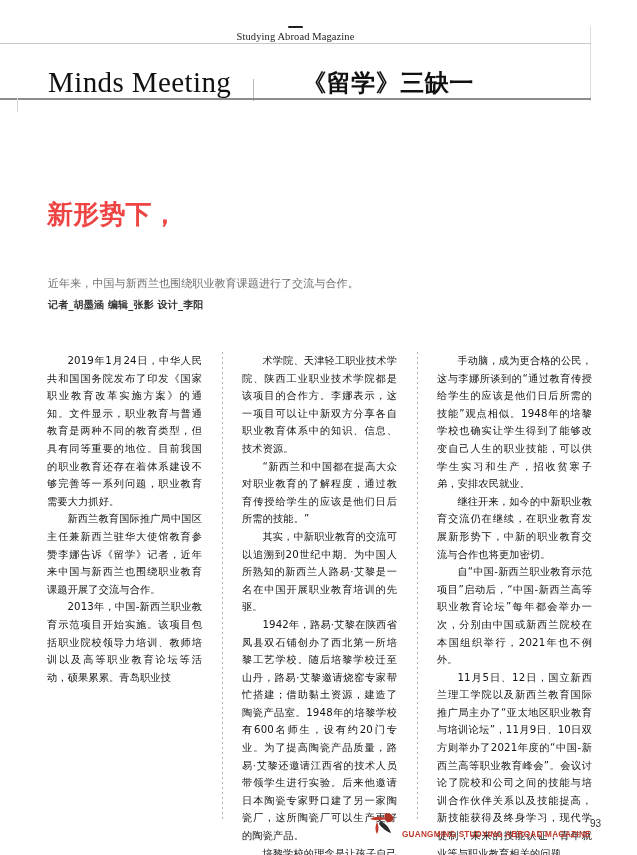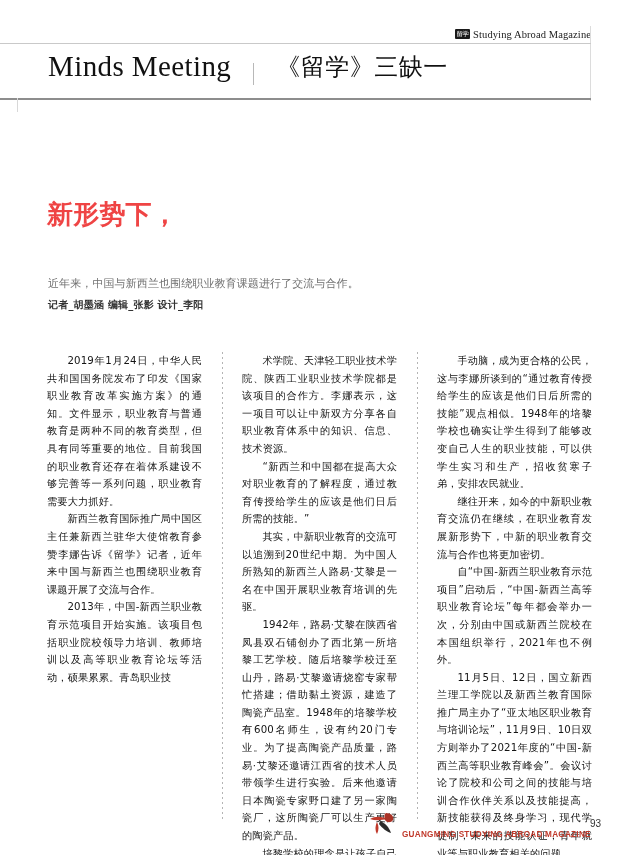--- a/index.html
+++ b/index.html
@@ -25,20 +25,21 @@
   .runhead {
     position: absolute;
     top: 26px;
     left: 0;
     right: 46px;
     height: 16px;
     display: flex;
     justify-content: flex-end;
     align-items: center;
     gap: 3px;
+    flex-direction: column;
   }
   .runhead-mark {
     display: inline-block;
     width: 15px;
     height: 10px;
     background: #1a1a1a;
     color: #ffffff;
     font-family: "Liberation Sans", sans-serif;
     font-size: 6.5px;
     line-height: 10px;
@@ -87,21 +88,21 @@
     top: 26px;
     width: 1px;
     height: 75px;
     background: #dcdcdc;
   }
 
   
   .section-title {
     position: absolute;
     left: 48px;
-    top: 50px;
+    top: 66px;
     display: flex;
     align-items: flex-end;
     gap: 22px;
     white-space: nowrap;
   }
   .section-title .latin {
     font-family: "Liberation Serif", "DejaVu Serif", serif;
     font-size: 29px;
     font-weight: 400;
     color: #111111;
@@ -111,23 +112,24 @@
     display: inline-block;
     width: 1px;
     height: 22px;
     background: #b8b8b8;
     position: relative;
     top: 2px;
   }
   .section-title .cjk {
     font-family: "DejaVu Sans", "Liberation Sans", sans-serif;
     font-size: 24px;
-    font-weight: 400;
+    font-weight: 700;
     color: #111111;
     letter-spacing: 0.5px;
+    margin-left: 26px;
   }
 
   
   .headline {
     position: absolute;
     left: 47px;
     top: 196px;
     width: 545px;
   }
   .headline-line {

